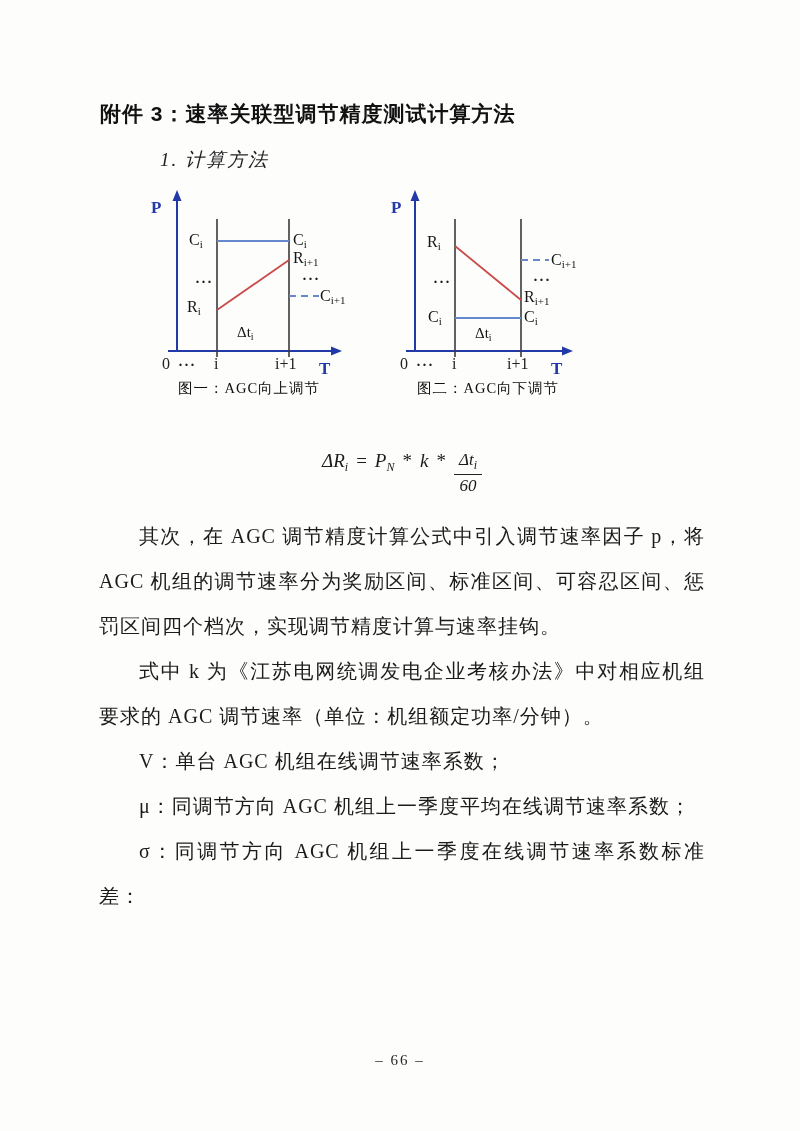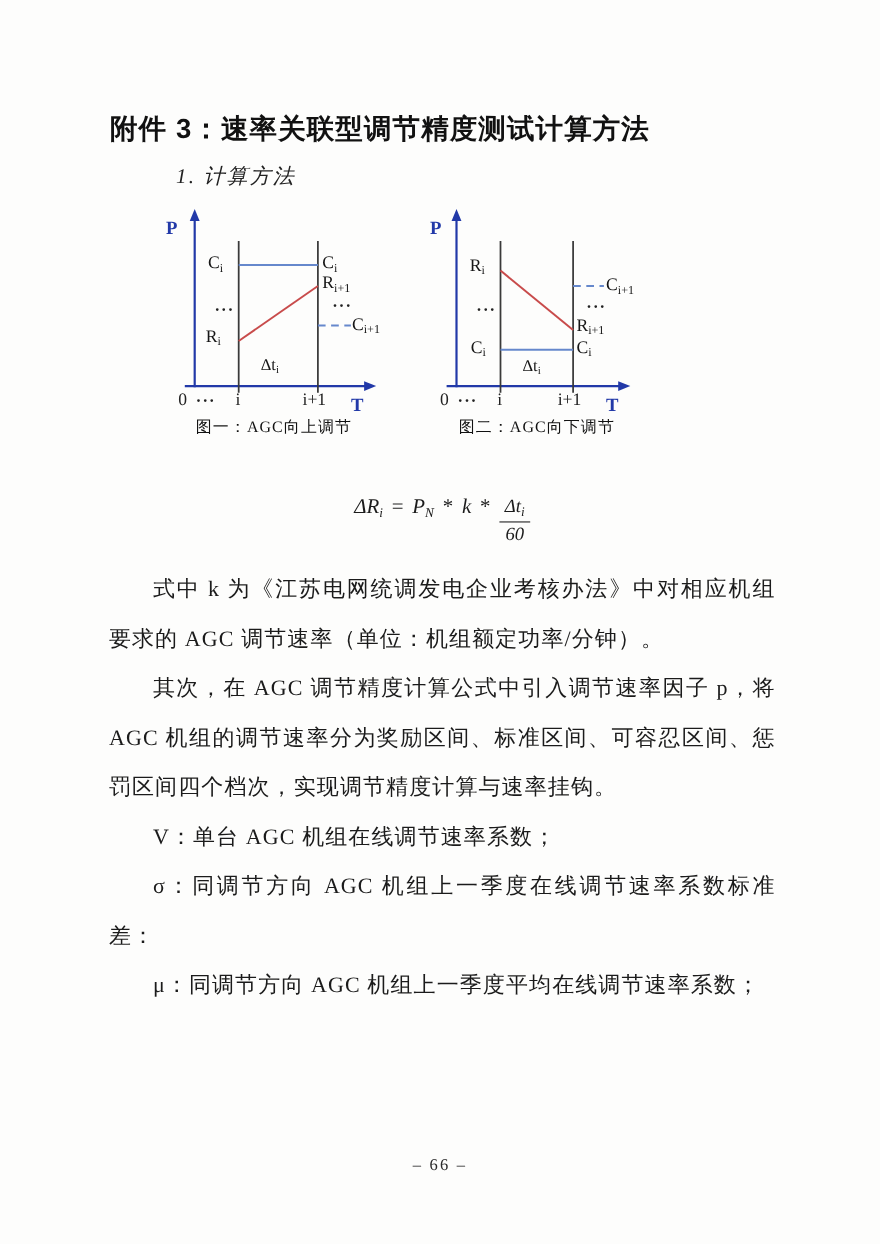--- a/index.html
+++ b/index.html
@@ -10,21 +10,21 @@
     color:#1c1c1c;
     position:relative;
     overflow:hidden;
   }
   .page{position:absolute;inset:0;background:#fdfdfc;}
 
   
   .doc-title{
     position:absolute;left:100px;top:100px;
     font-family:"Liberation Sans","DejaVu Sans",sans-serif;
-    font-weight:bold;font-size:25px;letter-spacing:1px;color:#111;
+    font-weight:bold;font-size:21px;letter-spacing:1px;color:#111;
   }
   .section-heading{
     position:absolute;left:160px;top:147px;
     font-size:19px;font-style:italic;letter-spacing:2px;color:#222;
   }
 
   
   .fig{position:absolute;top:188px;}
   #fig1{left:138px;width:222px;height:215px;}
   #fig2{left:383px;width:210px;height:215px;}
@@ -162,27 +162,27 @@
       <span><span class="fvar">P</span><sub>N</sub></span>
       <span class="fop">*</span>
       <span class="fvar">k</span>
       <span class="fop">*</span>
       <span class="frac">
         <span class="num"><span class="fvar">Δt</span><sub>i</sub></span>
         <span class="den">60</span>
       </span>
     </div>
 
+    <p class="body-p">其次，在 AGC 调节精度计算公式中引入调节速率因子 p，将 AGC 机组的调节速率分为奖励区间、标准区间、可容忍区间、惩罚区间四个档次，实现调节精度计算与速率挂钩。</p>
+
     <p class="body-p">式中 k 为《江苏电网统调发电企业考核办法》中对相应机组要求的 AGC 调节速率（单位：机组额定功率/分钟）。</p>
-
-    <p class="body-p">其次，在 AGC 调节精度计算公式中引入调节速率因子 p，将 AGC 机组的调节速率分为奖励区间、标准区间、可容忍区间、惩罚区间四个档次，实现调节精度计算与速率挂钩。</p>
 
     <p class="body-p">V：单台 AGC 机组在线调节速率系数；</p>
 
+    <p class="body-p">μ：同调节方向 AGC 机组上一季度平均在线调节速率系数；</p>
+
     <p class="body-p">σ：同调节方向 AGC 机组上一季度在线调节速率系数标准差：</p>
-
-    <p class="body-p">μ：同调节方向 AGC 机组上一季度平均在线调节速率系数；</p>
 
   </div>
 
   <div class="footer">– 66 –</div>
 
 </div>
 
 </body></html>

